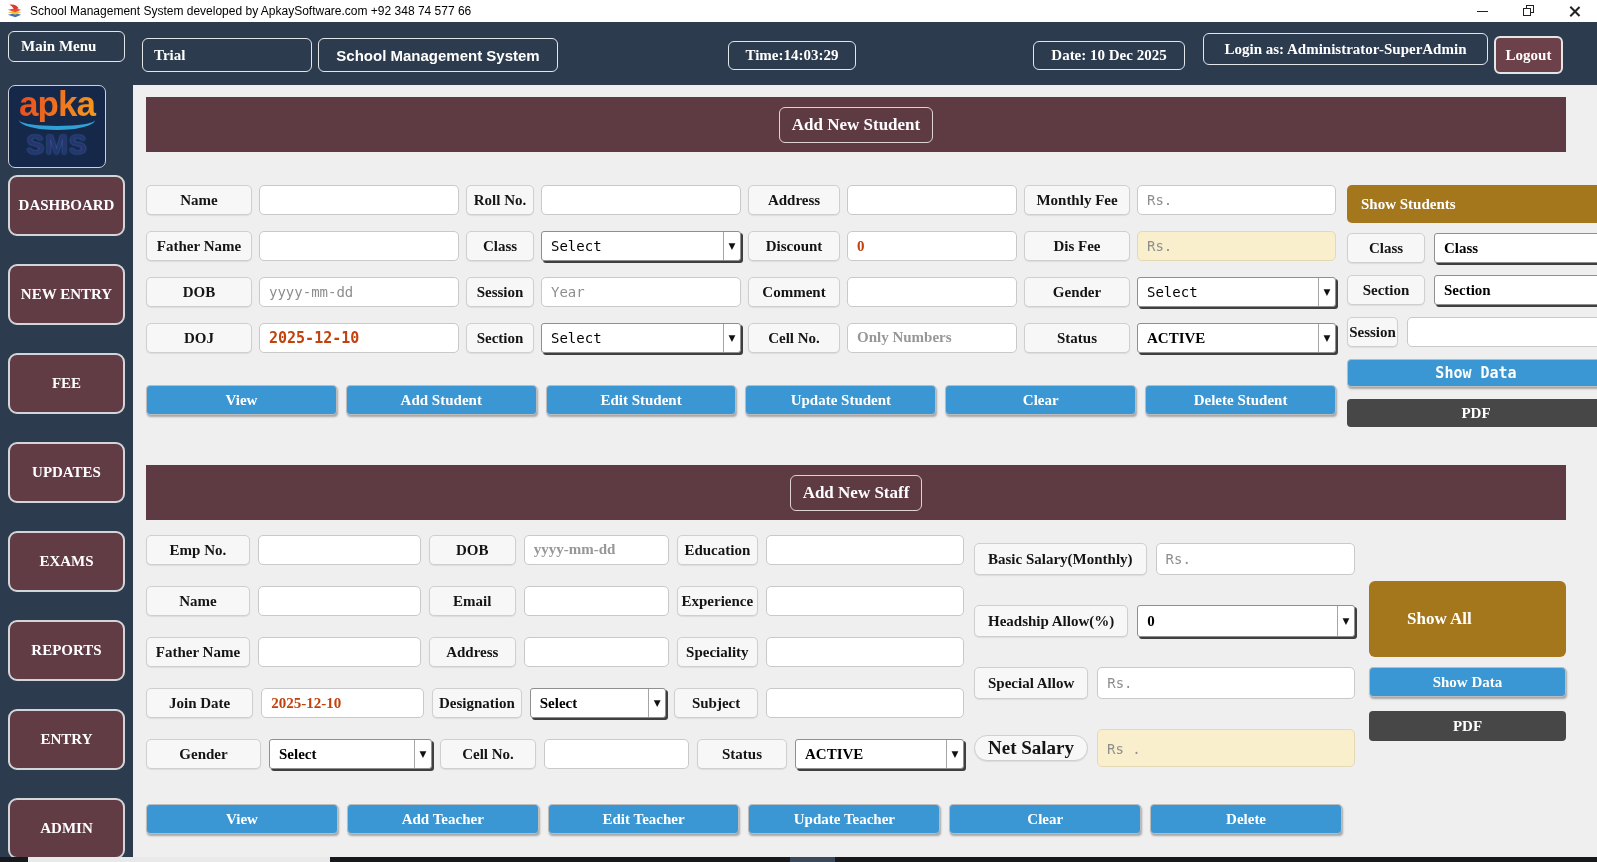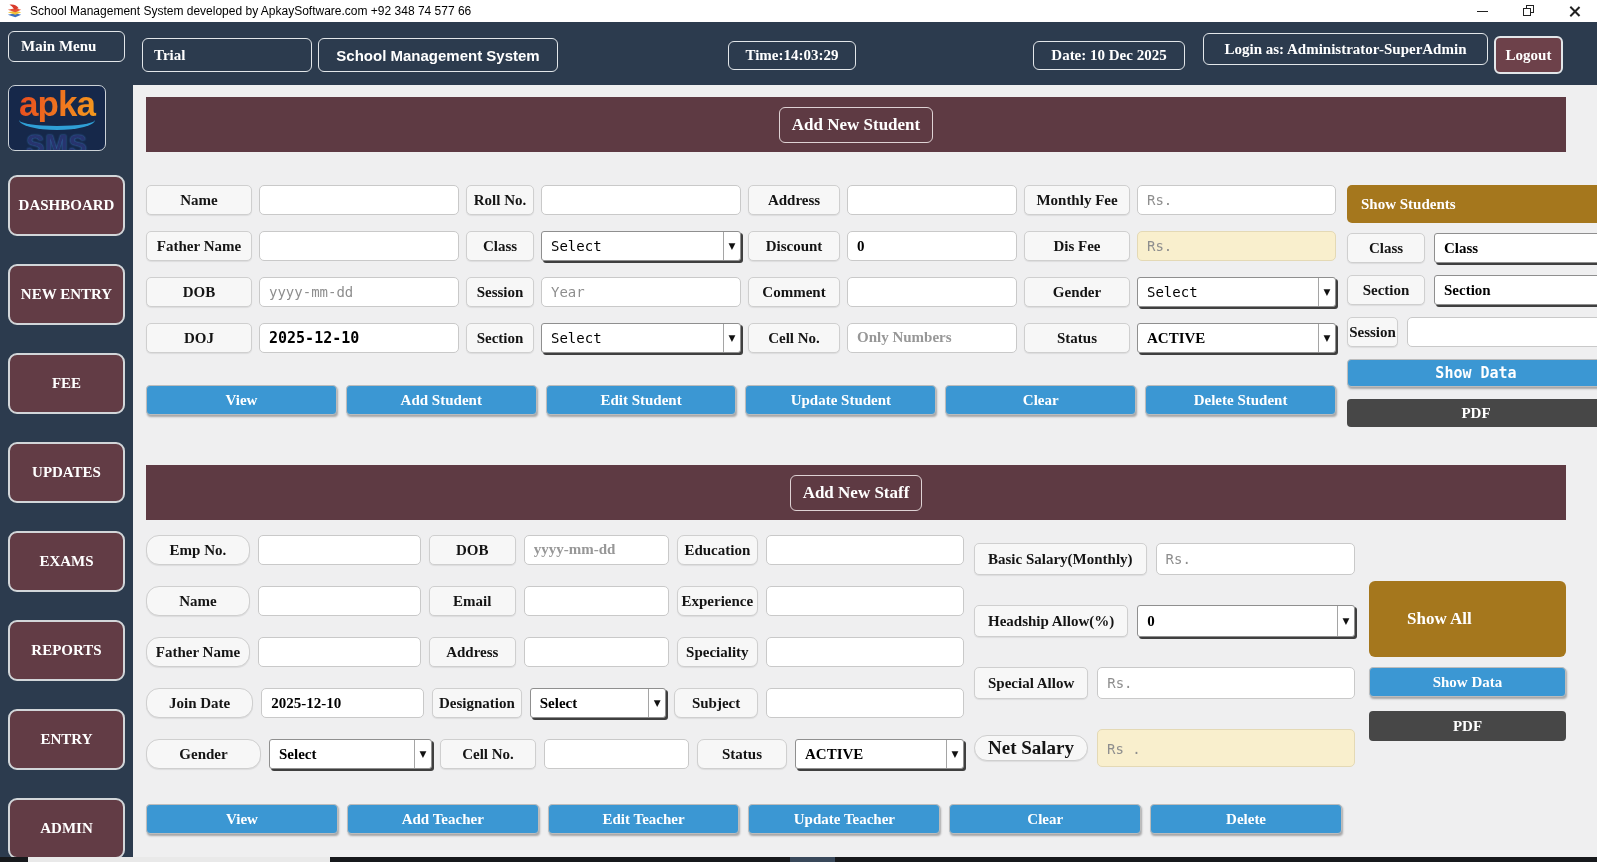--- a/index.html
+++ b/index.html
@@ -30,21 +30,21 @@
   .tb-mainmenu { left: 8px; top: 9px; width: 117px; height: 31px; padding-left: 12px; }
   .tb-trial { left: 142px; top: 16px; width: 170px; height: 34px; padding-left: 11px; }
   .tb-apptitle { left: 318px; top: 16px; width: 240px; height: 34px; justify-content: center; font-family:"Liberation Sans",sans-serif; }
   .tb-time { left: 728px; top: 19px; width: 128px; height: 29px; justify-content: center; }
   .tb-date { left: 1033px; top: 19px; width: 152px; height: 29px; justify-content: center; }
   .tb-login { left: 1203px; top: 11px; width: 285px; height: 32px; justify-content: center; }
   .tb-logout { left: 1494px; top: 14px; width: 69px; height: 38px; justify-content: center; background:#6d414a; border-width:2px; }
 
   
   .sidebar { position: absolute; top: 85px; left: 0; width: 133px; bottom: 0; background: #2c3b4e; }
-  .logo { position: absolute; top: 0; left: 8px; width: 98px; height: 66px; background: #16284a;
+  .logo { position: absolute; top: 0; left: 8px; width: 98px; height: 83px; background: #16284a;
           border: 1px solid #ccd2d7; border-radius: 7px; text-align: center; overflow: hidden; }
   .logo-apka { font-family: "Liberation Sans", sans-serif; font-weight: bold; font-size: 35px; line-height: 36px;
                letter-spacing: -1px; background: linear-gradient(105deg, #e84a1f 10%, #f59a1e 90%);
                -webkit-background-clip: text; background-clip: text; color: transparent; }
   .logo-wave { width: 76px; height: 10px; margin: -2px auto 0; border-bottom: 4px solid #2f9fd6;
                border-radius: 0 0 50% 50% / 0 0 100% 100%; }
   .logo-sms { font-family: "Liberation Sans", sans-serif; font-weight: bold; font-size: 27px; line-height: 30px;
               color: #27346e; text-shadow: 0 0 2px #3d7ec4; letter-spacing: 1px; }
   .side-menu { position: absolute; top: 90px; left: 8px; width: 117px; display: flex; flex-direction: column; gap: 28px; }
   .side-btn { height: 61px; background: #623c45; border: 2px solid #d2d6d9; border-radius: 9px; color: #fff;
@@ -53,21 +53,21 @@
   
   .main { position: absolute; left: 133px; top: 85px; right: 0; bottom: 5px; background: #efeff0;
           padding: 12px 31px 0 13px; overflow: hidden; }
   .banner { height: 55px; background: #5e3a43; display: flex; align-items: center; justify-content: center; }
   .banner-btn { border: 1px solid #ded2d4; border-radius: 6px; background: transparent; color: #fff;
                 font-family:"Liberation Serif",serif; font-weight: bold; font-size: 17px; padding: 7px 12px; cursor: pointer; }
 
   .fld-label { background: #f7f7f7; border: 1px solid #cfcfcf; border-radius: 5px; display: flex; align-items: center;
                justify-content: center; font-weight: bold; font-size: 15px; color: #141414; box-shadow: 0 1px 1px rgba(0,0,0,.08); }
   .fld-input { background: #fff; border: 1px solid #c9c9c9; border-radius: 5px; padding: 0 9px; font-size: 14px;
-               height: 30px; font-family: "Liberation Serif", serif; color:#000000; }
+               height: 30px; font-family: "Liberation Serif", serif; color:#c2410c; }
   .fld-input.mono, .mono { font-family: "DejaVu Sans Mono", monospace; }
   input.mono::placeholder { color: #8e8e8e; font-family: "DejaVu Sans Mono", monospace; font-size: 14px; }
   input.serifph::placeholder { color: #979797; font-family: "Liberation Serif", serif; font-weight: bold; font-size: 15px; }
   .fld-input.valbold { font-weight: bold; font-size: 15px; }
   .fld-input.yellow { background: #f9efcd; border-color: #e4d9b5; }
   .select { position: relative; background: #fff; border: 1px solid #8f8f8f; border-radius: 3px;
             box-shadow: 2px 2px 0 #3f3f3f; display: flex; align-items: center; padding: 0 9px; height: 30px; font-size: 14px; cursor: pointer; }
   .select .arrow { position: absolute; right: 0; top: 0; bottom: 0; width: 17px; border-left: 1px solid #a5a5a5;
                    display: flex; align-items: center; justify-content: center; font-size: 9px; color: #111;
                    font-family:"DejaVu Sans",sans-serif; }
@@ -96,23 +96,23 @@
   .sr-row .fld-label { width: 78px; }
   .sr-row .select, .sr-row .fld-input { flex: 1; }
   .sr-showdata { height: 28px; margin-top: 3px; margin-bottom: 12px; font-family: "DejaVu Sans Mono", monospace; font-size:15px; }
   .sr-pdf { height: 28px; }
 
   
   .staff-banner { margin-top: 38px; }
   .staff-form { display: flex; margin-top: 15px; }
   .stf-left { width: 818px; }
   .stf-row { display: flex; gap: 8px; height: 30px; margin-bottom: 21px; }
-  .sw-l1 { width: 115px; border-radius: 13px; } .sw-f1 { width: 163px; }
+  .sw-l1 { width: 115px; } .sw-f1 { width: 163px; }
   .sw-l2 { width: 96px; }  .sw-f2 { width: 145px; }
-  .sw-l3 { width: 90px; border-radius: 7px; }  .sw-f3 { flex: 1; }
+  .sw-l3 { width: 90px; }  .sw-f3 { flex: 1; }
   .stf-salary { flex: 1; padding-left: 10px; padding-top: 8px; }
   .sal-row { display: flex; gap: 9px; align-items: center; margin-bottom: 30px; height: 32px; }
   .sal-row .fld-label { padding: 0 13px; height: 32px; }
   .sal-row .fld-input, .sal-row .select { flex: 1; height: 32px; }
   .sal-row.net { height: 38px; }
   .sal-row.net .fld-label { font-size: 19px; height: 26px; border-radius: 15px; }
   .sal-row.net .fld-input { height: 38px; font-size: 17px; }
   .stf-right { width: 197px; margin-left: 14px; padding-top: 46px; }
   .show-all { height: 76px; font-size: 17px; padding-left: 38px; margin-bottom: 10px; border-radius: 6px; }
   .st-showdata { height: 30px; margin-bottom: 14px; }

